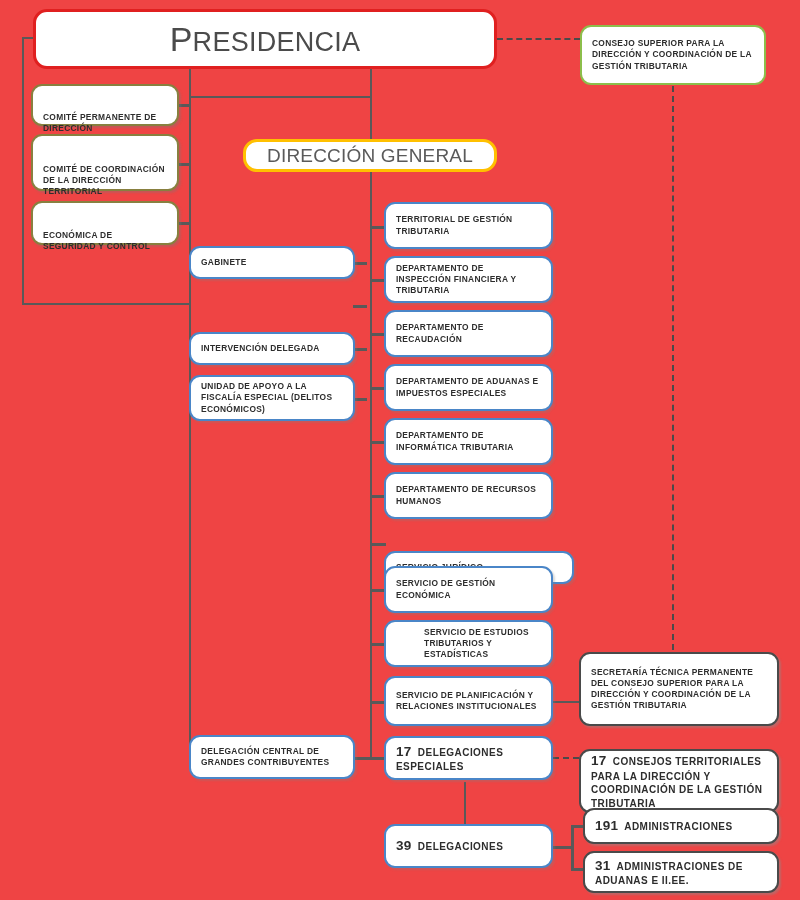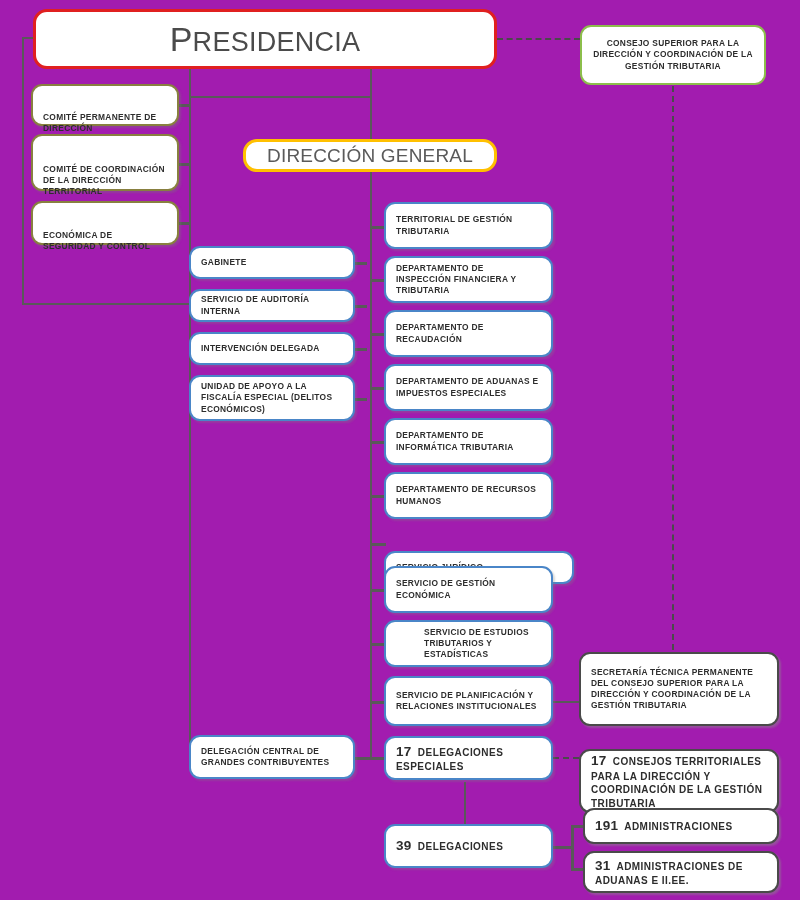--- a/index.html
+++ b/index.html
@@ -7,21 +7,21 @@
     padding: 0;
     background: #ffffff;
   }
   body {
     font-family: "Liberation Sans", sans-serif;
   }
   #org-chart {
     position: relative;
     width: 800px;
     height: 900px;
-    background: #a21caf;
+    background: #ef4444;
     overflow: hidden;
   }
 
   
   .node {
     position: absolute;
     box-sizing: border-box;
     background: #ffffff;
     display: flex;
     align-items: center;
@@ -96,21 +96,20 @@
     font-weight: bold;
     color: #2d2d2d;
     letter-spacing: 0.035em;
   }
 
   
   .node.green {
     border-color: #8CBE4B;
     border-width: 2.2px;
     border-radius: 11px;
-    text-align: center;
   }
   .node.green .label {
     font-size: 8.4px;
     font-weight: bold;
     color: #2d2d2d;
     letter-spacing: 0.035em;
   }
 
   
   .node.gray {
@@ -237,23 +236,20 @@
     <span class="label">ECONÓMICA DE SEGURIDAD Y CONTROL</span>
   </div>
 
   <div class="node direccion-general" style="left:243px; top:139px; width:254px; height:33px;border-radius:14px;">
     <span class="label">DIRECCIÓN GENERAL</span>
   </div>
 
   <div class="node blue" style="left:189px; top:246px; width:166px; height:33px;">
     <span class="label">GABINETE</span>
   </div>
-  <div class="node blue" style="left:189px; top:289px; width:166px; height:33px;">
-    <span class="label">SERVICIO DE AUDITORÍA INTERNA</span>
-  </div>
   <div class="node blue" style="left:189px; top:332px; width:166px; height:33px;">
     <span class="label">INTERVENCIÓN DELEGADA</span>
   </div>
   <div class="node blue" style="left:189px; top:375px; width:166px; height:46px;">
     <span class="label">UNIDAD DE APOYO A LA FISCALÍA ESPECIAL (DELITOS ECONÓMICOS)</span>
   </div>
 
   <div class="node blue" style="left:384px; top:202px; width:169px; height:47px;">
     <span class="label">TERRITORIAL DE GESTIÓN TRIBUTARIA</span>
   </div>

